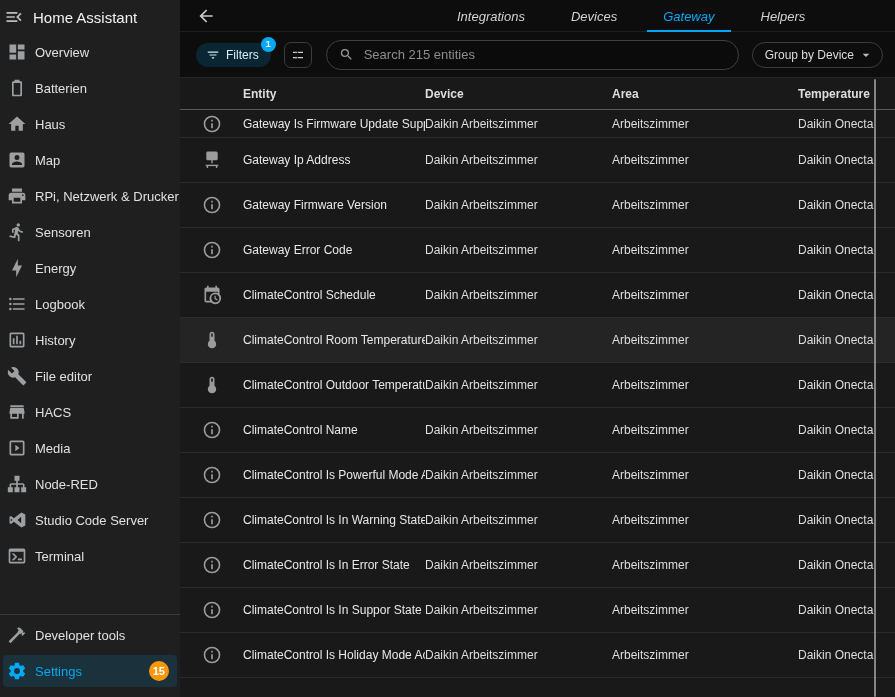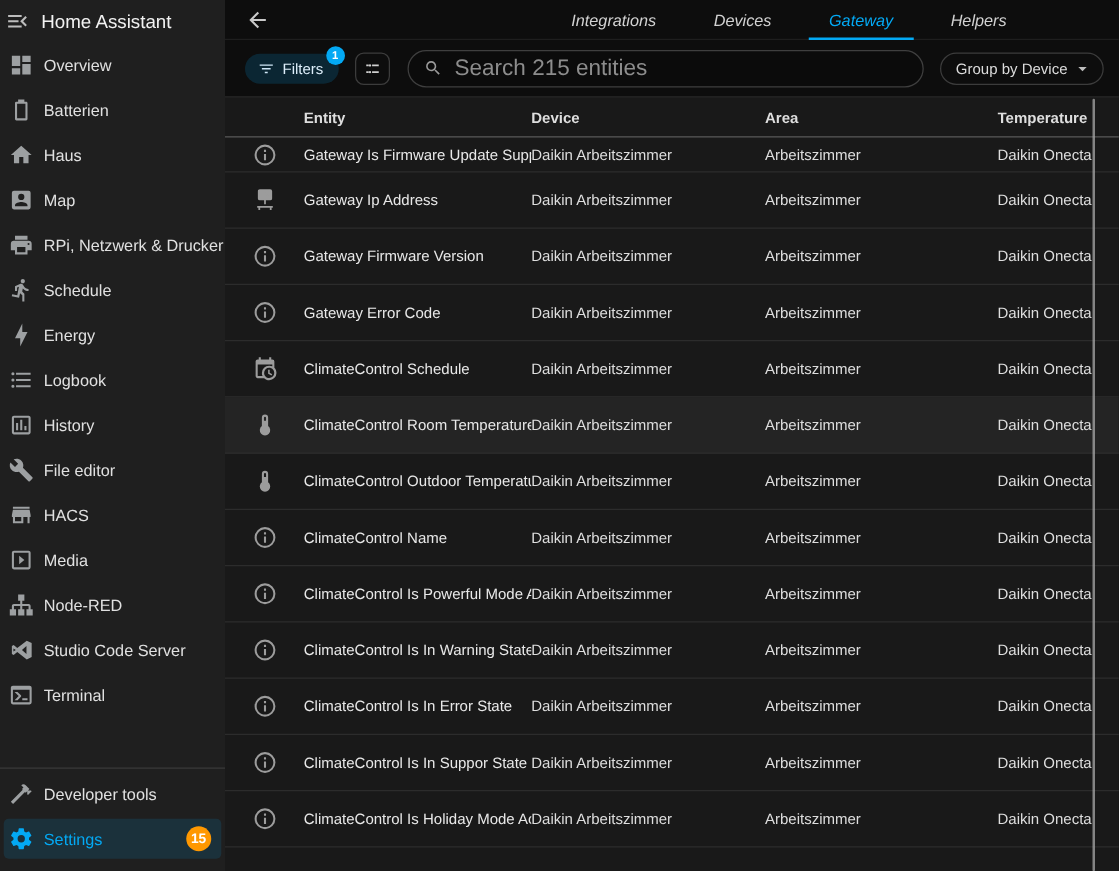--- a/index.html
+++ b/index.html
@@ -52,21 +52,21 @@
     border-radius:50%; background:var(--accent,#03a9f4); color:#fff; font-size:9px;
     font-weight:700; display:flex; align-items:center; justify-content:center; }
   .tune-btn { margin-left:13px; width:28px; height:26px; border-radius:7px;
     border:1px solid #3c3c3c; background:transparent; color:#cfcfcf; cursor:pointer;
     display:flex; align-items:center; justify-content:center; }
   .tune-btn .icon { width:16px; height:16px; }
   .search { margin-left:14px; flex:1; height:30px; border:1px solid #3f3f3f;
     border-radius:15px; background:#0b0b0b; display:flex; align-items:center; padding:0 12px; }
   .search .icon { width:15px; height:15px; color:#9a9a9a; }
   .search input { flex:1; margin-left:10px; border:none; outline:none; background:transparent;
-    color:#e0e0e0; font-size:18px; font-family:inherit; }
+    color:#e0e0e0; font-size:13px; font-family:inherit; }
   .search input::placeholder { color:#8d8d8d; }
   .group-btn { margin-left:13px; height:26px; border:1px solid #3c3c3c; border-radius:13px;
     background:transparent; color:#dcdcdc; font-size:12px; font-weight:500; cursor:pointer;
     display:flex; align-items:center; gap:4px; padding:0 8px 0 12px; font-family:inherit; }
   .group-btn .icon { width:16px; height:16px; color:#bdbdbd; }
 
   
   .table { position:absolute; left:0; top:77px; right:0; bottom:0; background:#191919; }
   .thead, .trow { display:grid; grid-template-columns:63px 182px 187px 186px 1fr;
     align-items:center; }
@@ -136,21 +136,21 @@
           </svg>
         </span>
         <span class="side-label">RPi, Netzwerk &amp; Drucker</span>
       </div>
       <div class="side-item">
         <span class="icon">
           <svg viewBox="0 0 24 24">
             <path d="M13.5,5.5C14.59,5.5 15.5,4.58 15.5,3.5C15.5,2.38 14.59,1.5 13.5,1.5C12.39,1.5 11.5,2.38 11.5,3.5C11.5,4.58 12.39,5.5 13.5,5.5M9.89,19.38L10.89,15L13,17V23H15V15.5L12.89,13.5L13.5,10.5C14.79,12 16.79,13 19,13V11C17.09,11 15.5,10 14.69,8.58L13.69,7C13.29,6.38 12.69,6 12,6C11.69,6 11.5,6.08 11.19,6.08L6,8.28V13H8V9.58L9.79,8.88L8.19,17L3.29,16L2.89,18L9.89,19.38Z"></path>
           </svg>
         </span>
-        <span class="side-label">Schedule</span>
+        <span class="side-label">Sensoren</span>
       </div>
       <div class="side-item">
         <span class="icon">
           <svg viewBox="0 0 24 24">
             <path d="M11,15H6L13,1V9H18L11,23V15Z"></path>
           </svg>
         </span>
         <span class="side-label">Energy</span>
       </div>
       <div class="side-item">

